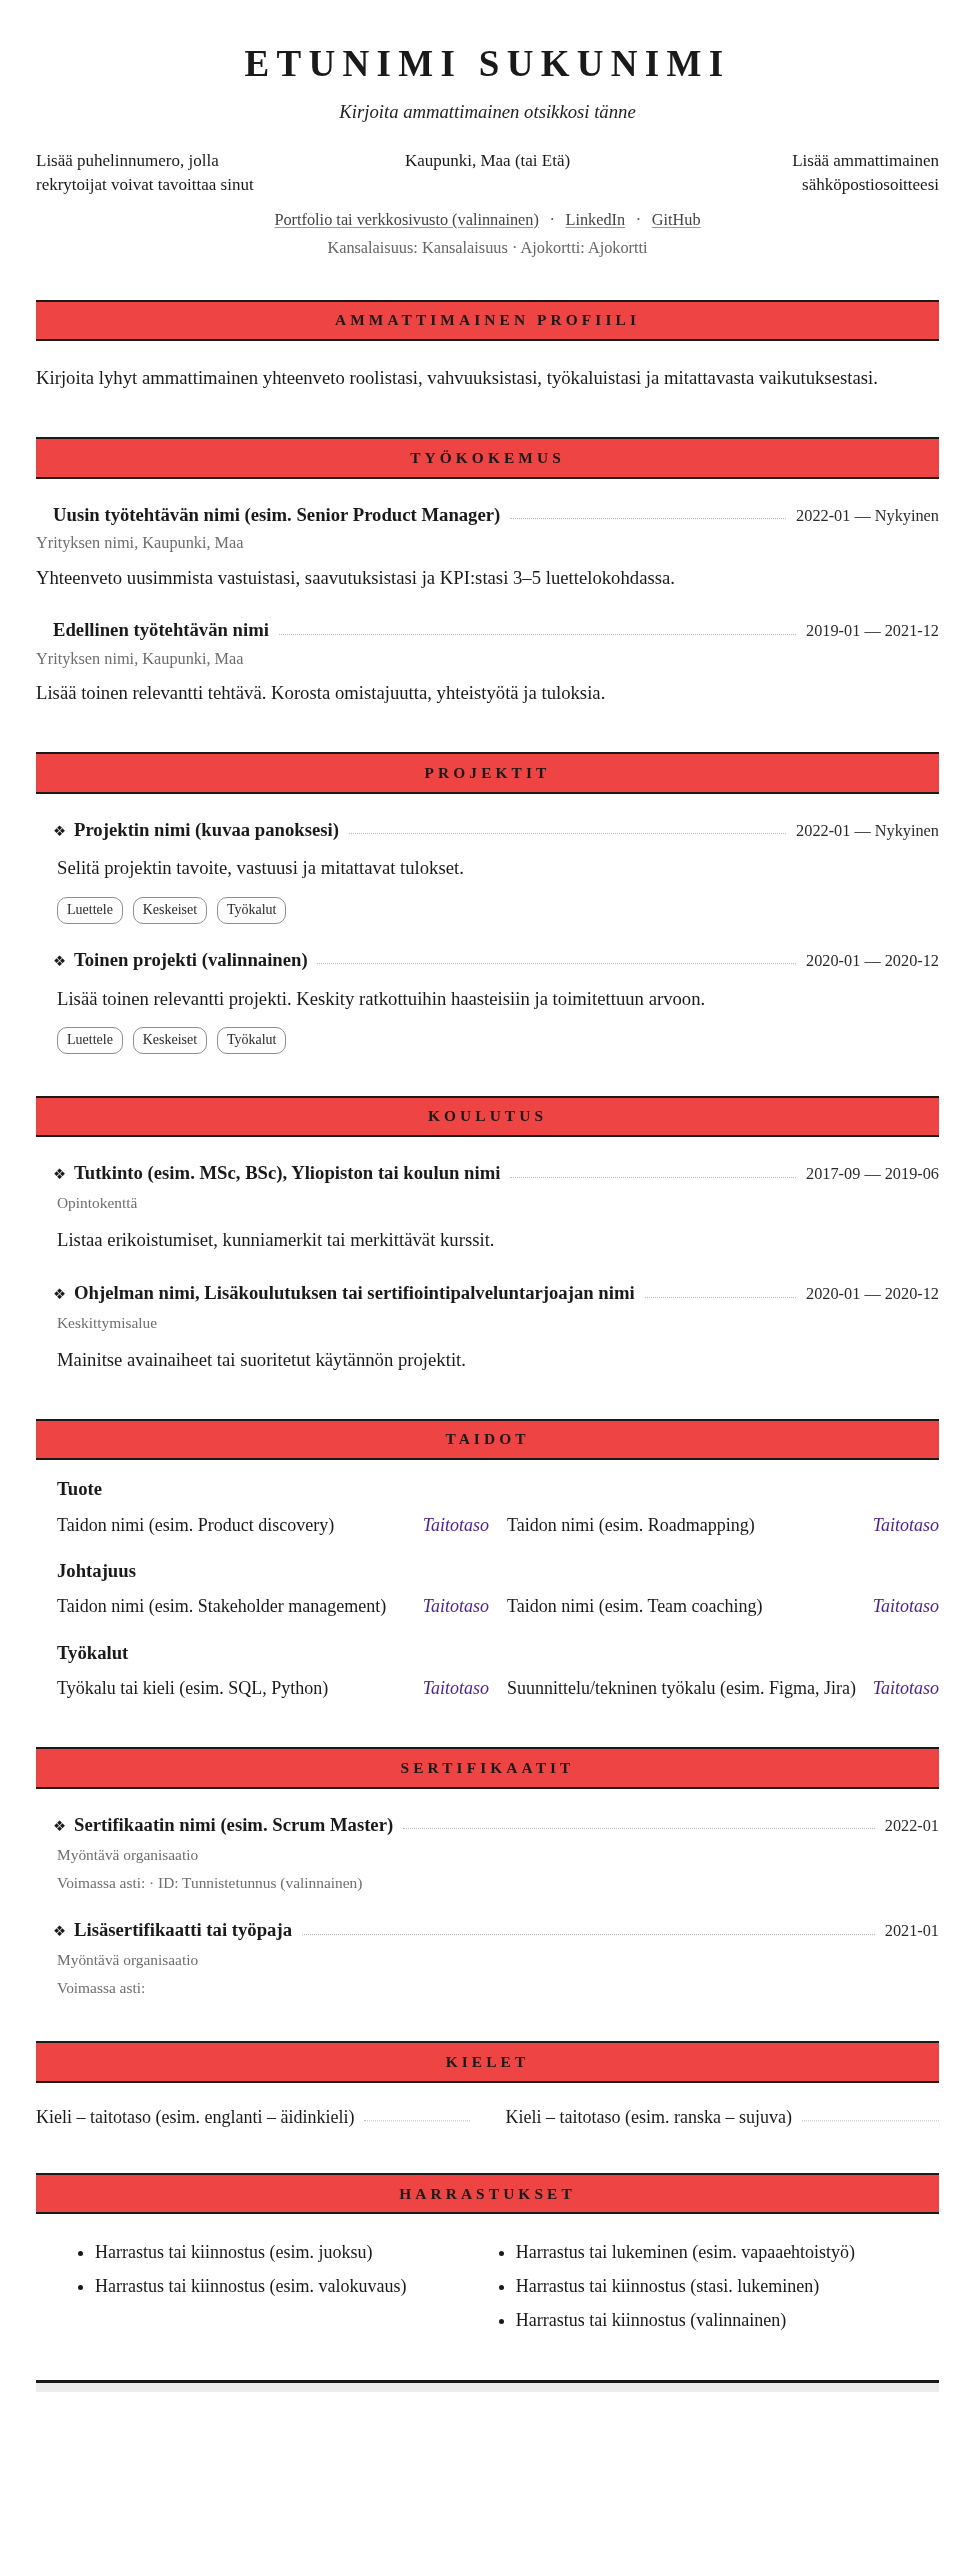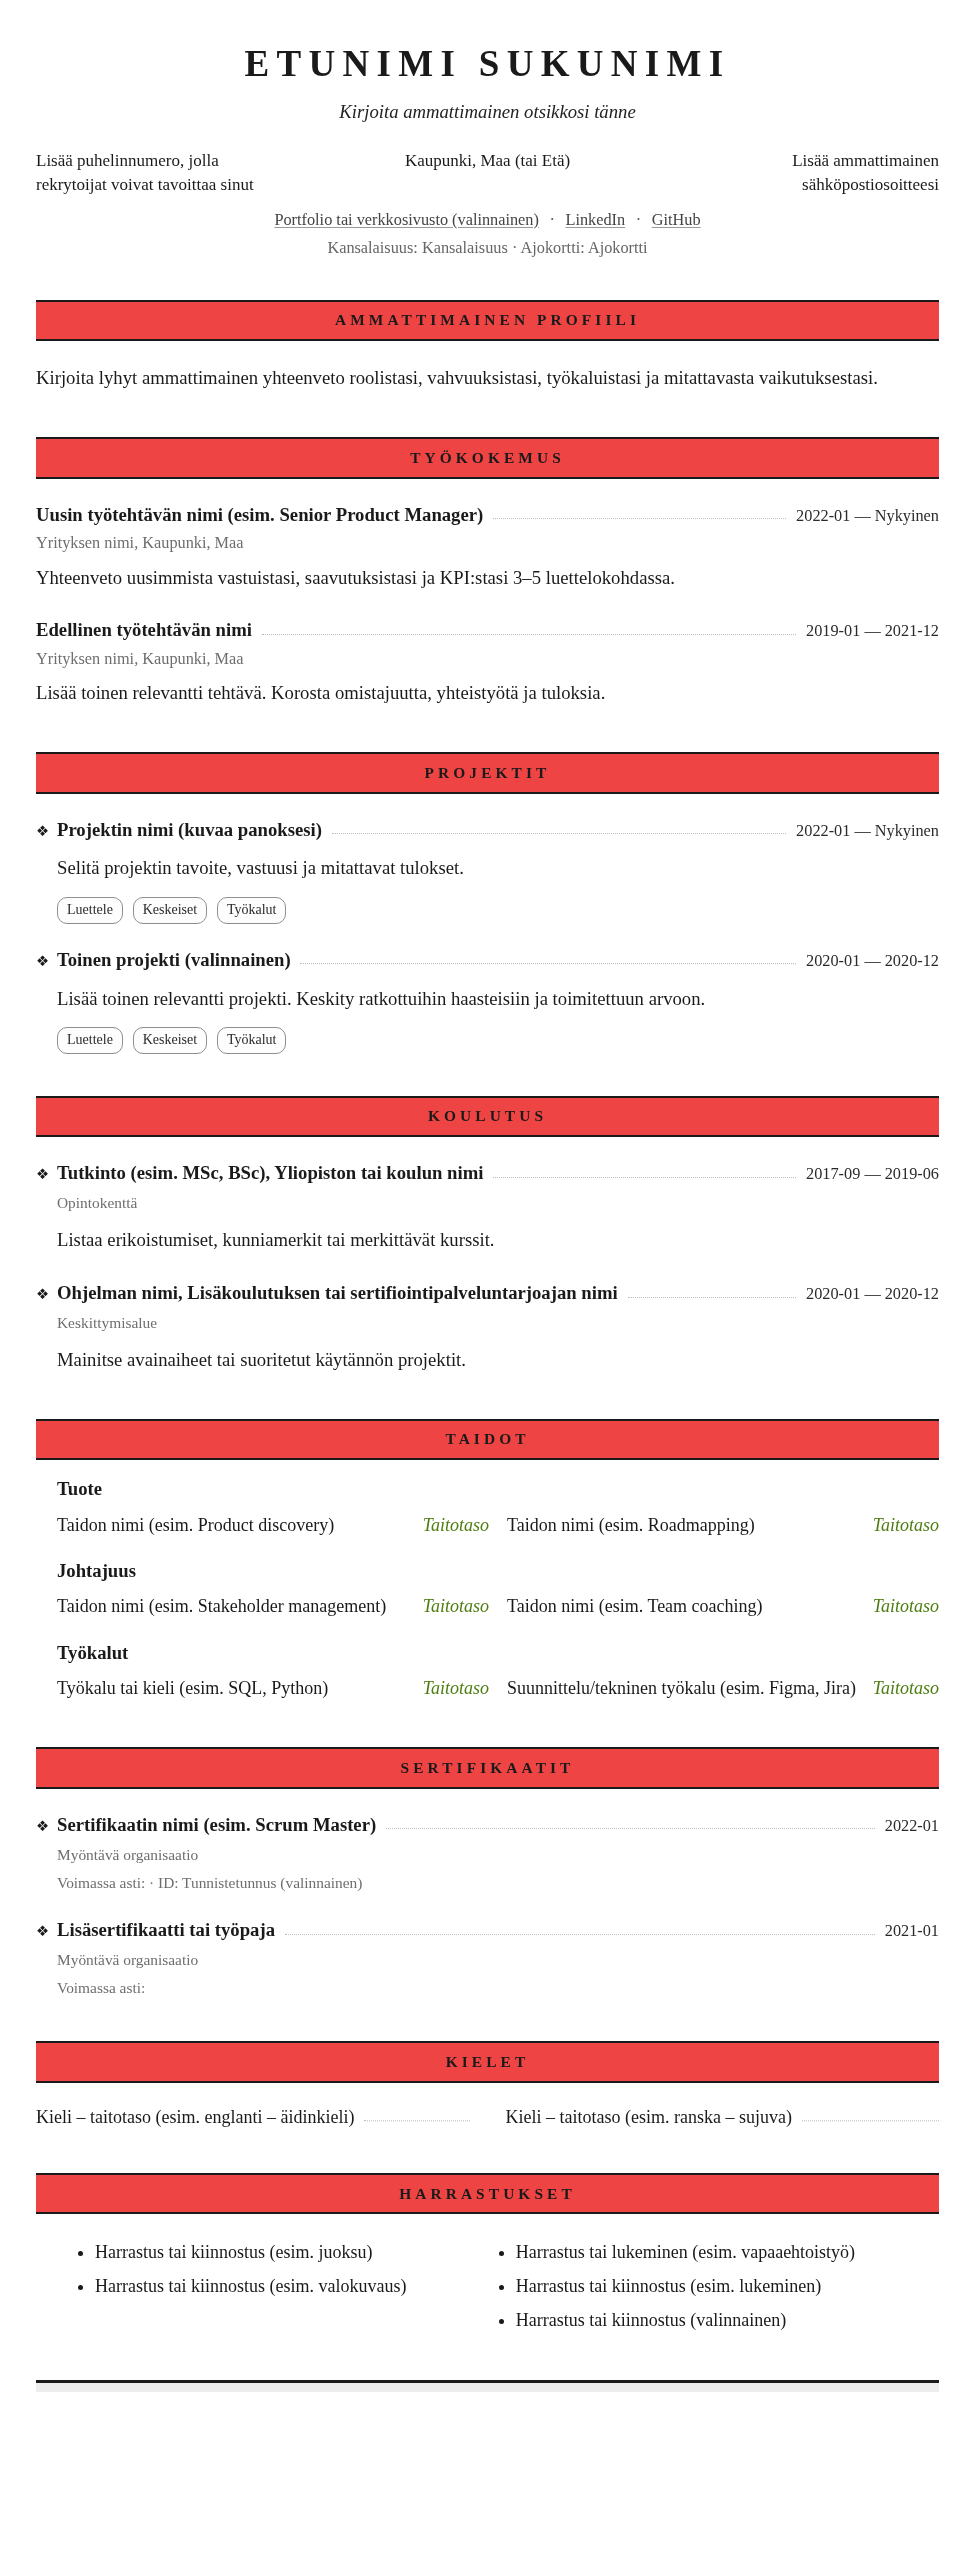--- a/index.html
+++ b/index.html
@@ -84,20 +84,21 @@
     line-height: 1.75;
     color: #1a1a1a;
   }
   .after-header { margin-top: 21px; }
 
   
   .item { margin-top: 23px; }
   .item-head {
     display: flex;
     align-items: baseline;
+    margin-left: 17px;
   }
   .marker {
     flex: 0 0 21px;
     font-size: 14.6px;
     color: #1a1a1a;
   }
   .item-title {
     font-size: 18.7px;
     font-weight: 700;
     line-height: 1.4;
@@ -157,21 +158,21 @@
   }
   .skill-row {
     display: flex;
     justify-content: space-between;
     gap: 16.3px;
     font-size: 18px;
     line-height: 1.5;
     padding: 3.3px 0;
   }
   .skill-name { flex: 1 1 auto; }
-  .skill-level { font-style: italic; white-space: nowrap; color: #4d7c0f; }
+  .skill-level { font-style: italic; white-space: nowrap; color: #4c1d95; }
 
   
   .lang-grid {
     margin-top: 21px;
     display: grid;
     grid-template-columns: 1fr 1fr;
     column-gap: 36px;
     row-gap: 18px;
   }
   .lang-item { display: flex; align-items: center; font-size: 18px; line-height: 1.5; }
@@ -428,21 +429,21 @@
 
   <section>
     <div class="section-title">HARRASTUKSET</div>
     <div class="hobby-grid">
       <ul class="hobby-list-left">
         <li>Harrastus tai kiinnostus (esim. juoksu)</li>
         <li>Harrastus tai kiinnostus (esim. valokuvaus)</li>
       </ul>
       <ul class="hobby-list-right">
         <li>Harrastus tai lukeminen (esim. vapaaehtoistyö)</li>
-        <li>Harrastus tai kiinnostus (esim. lukeminen)</li>
+        <li>Harrastus tai kiinnostus (stasi. lukeminen)</li>
         <li>Harrastus tai kiinnostus (valinnainen)</li>
       </ul>
     </div>
   </section>
 
   <div class="footer-bar"></div>
 
 </div>
 
 

